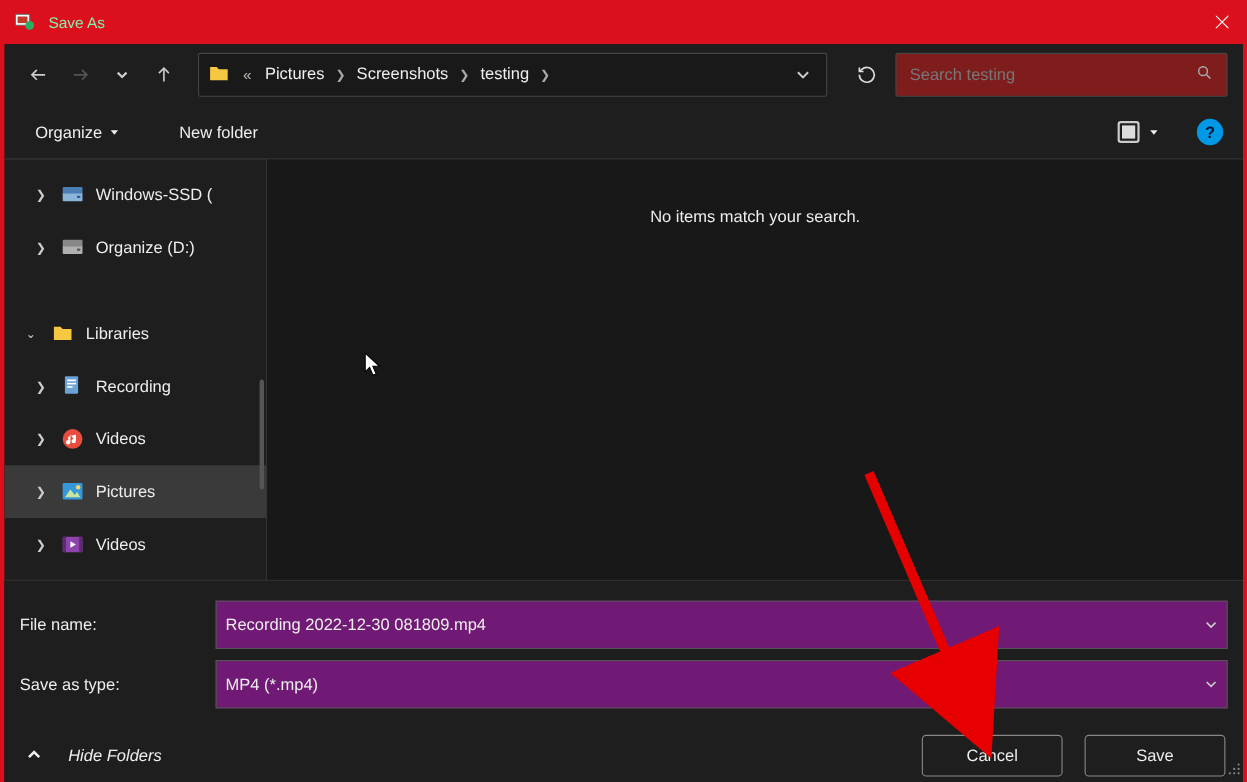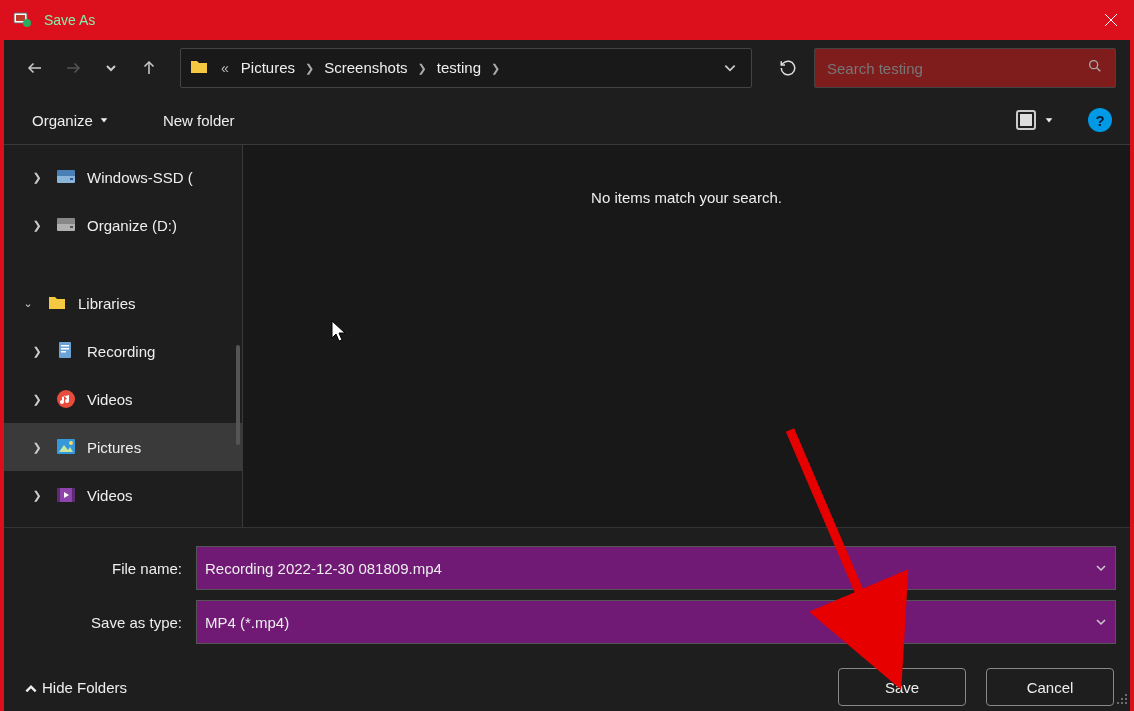--- a/index.html
+++ b/index.html
@@ -257,21 +257,20 @@
       border-top: 1px solid #333;
       padding: 18px 14px 4px 14px;
     }
     .form-row {
       display: flex;
       align-items:center;
       margin-bottom: 10px;
     }
     .form-label {
       width: 178px;
-      text-align: right;
       color: #eee;
       font-size: 15px;
       padding-right: 14px;
     }
     .form-field {
       flex: 1;
       height: 44px;
       background: #701a75;
       border: 1px solid #555;
       color: #eee;
@@ -290,25 +289,26 @@
       font-size: 15px;
     }
 
     .action-row {
       display:flex;
       align-items:center;
       padding: 14px 2px 14px 6px;
     }
     .hide-folders {
       display:flex;
-      align-items:flex-end;
-      gap: 4px;
-      color: #eee;
-      font-size: 15px;
-      cursor: pointer;
+      align-items:flex-start;
+      gap: 24px;
+      color: #eee;
+      font-size: 15px;
+      cursor: pointer;
+      font-style: italic;
     }
     .btn {
       width: 128px;
       height: 38px;
       background: #1e1e1e;
       border: 1px solid #888;
       color: #eee;
       font-size: 15px;
       border-radius: 4px;
       cursor: pointer;
@@ -551,22 +551,22 @@
     </div>
 
     <div class="action-row">
       <div class="hide-folders">
         <svg width="14" height="14" viewBox="0 0 12 12" fill="none" stroke="currentColor" stroke-width="2">
             <polyline points="2 8 6 4 10 8"></polyline>
           </svg>
         <span>Hide Folders</span>
       </div>
       <div style="flex:1"></div>
+      <button class="btn">Cancel</button>
       <button class="btn">Save</button>
-      <button class="btn">Cancel</button>
     </div>
   </div>
 
 </div>
 
 <svg class="red-arrow" style="left:770px; top:420px;" width="160" height="270">
   <defs>
     <marker id="ah" markerWidth="12" markerHeight="12" refX="6" refY="6" orient="auto">
       <polygon points="0,0 12,6 0,12" fill="#e60000"></polygon>
     </marker>

